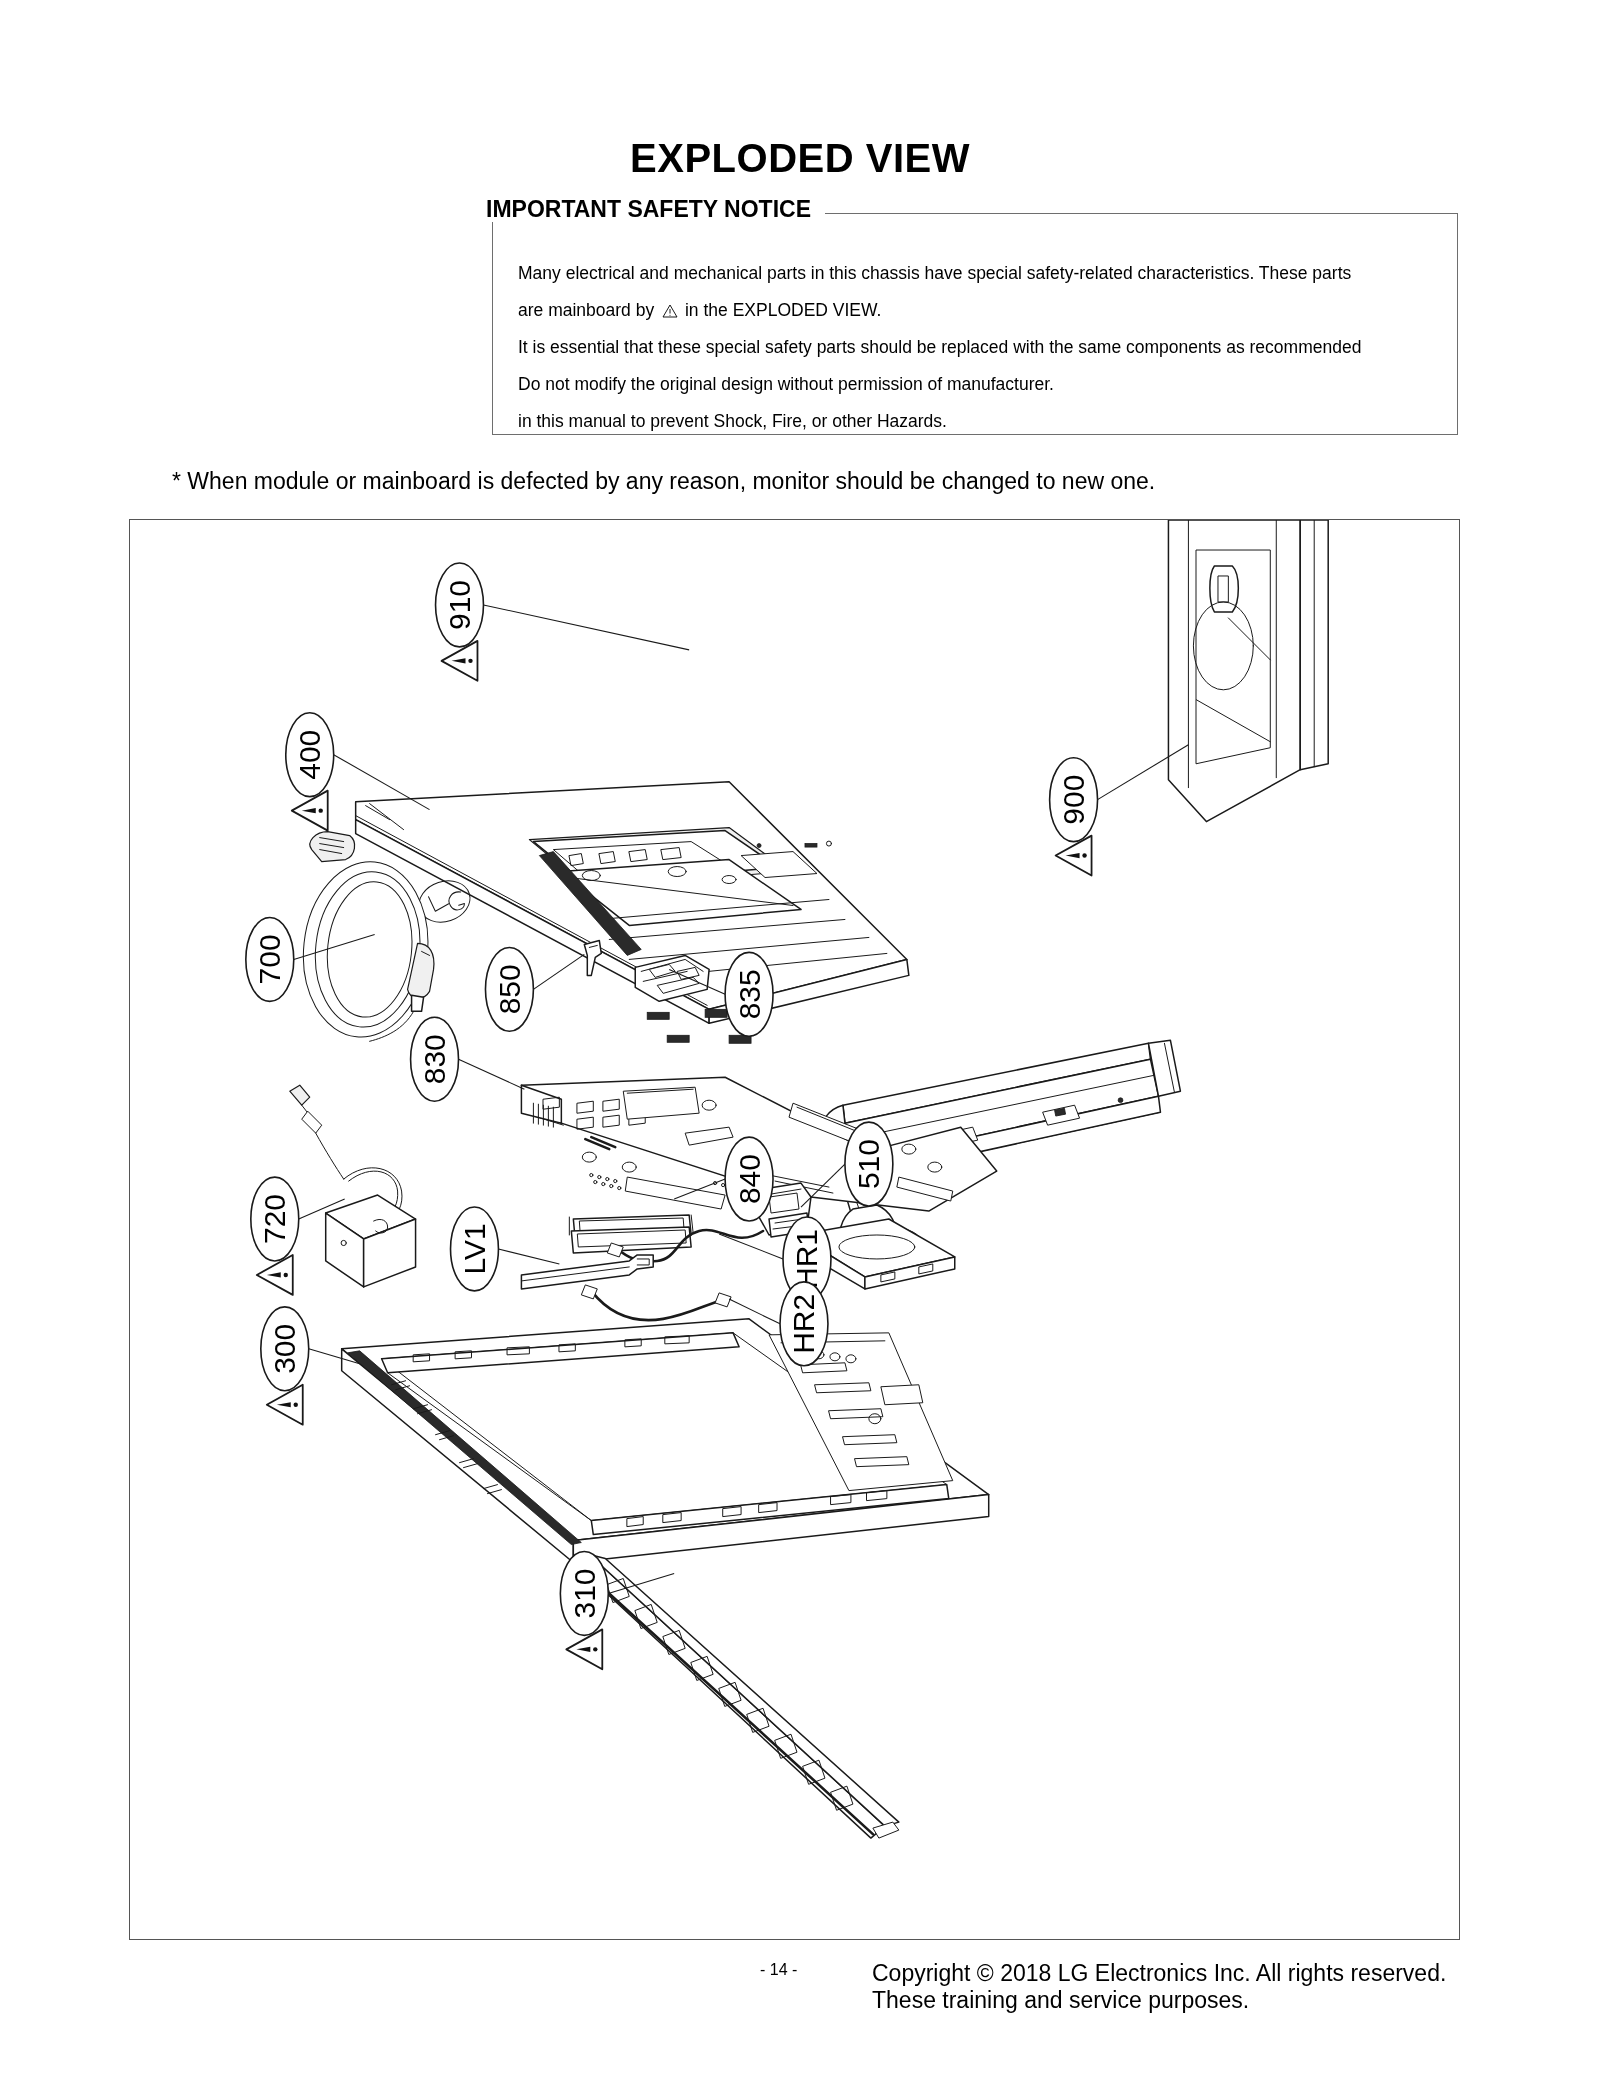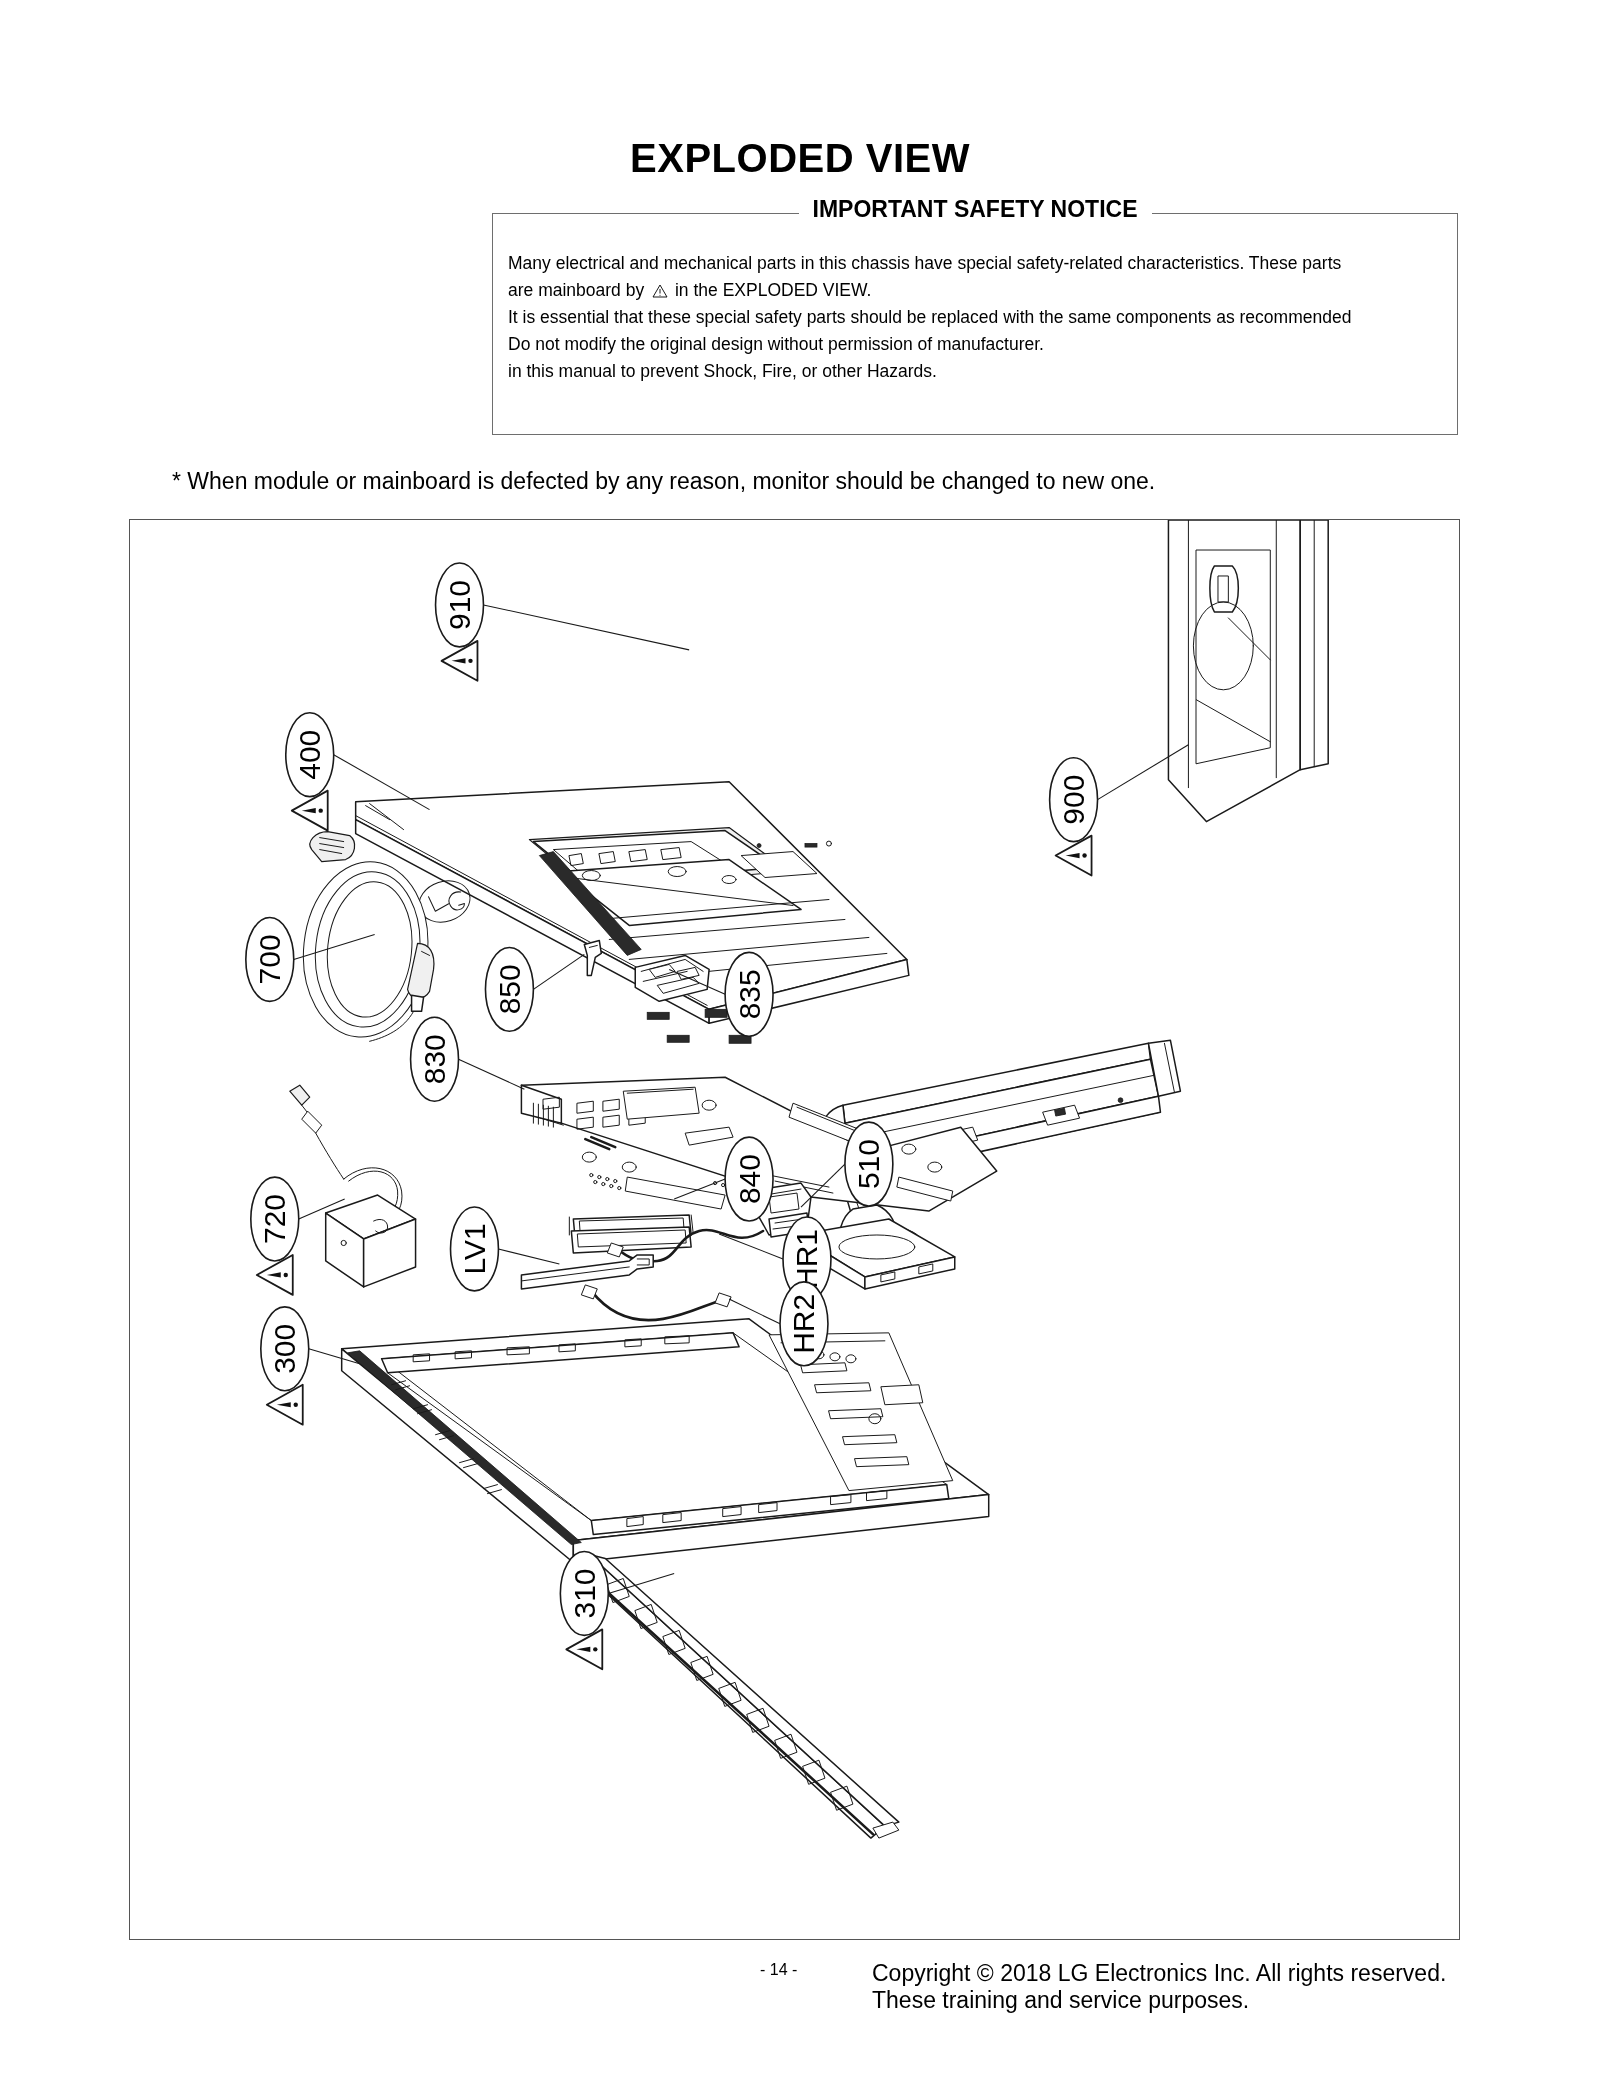--- a/index.html
+++ b/index.html
@@ -31,42 +31,42 @@
     position: absolute;
     left: 492px;
     top: 213px;
     width: 966px;
     height: 222px;
     border: 1.5px solid #6e6e6e;
     background: #fff;
   }
   #safety-legend {
     position: absolute;
-    left: 492px;
+    left: 472px;
     top: 196px;
     width: 966px;
-    text-align: center;
+    text-align: left;
     font-size: 23px;
     font-weight: bold;
     background: transparent;
     pointer-events: none;
   }
   #safety-legend span {
     background: #ffffff;
     padding: 0 14px;
   }
   #safety-body {
     position: absolute;
     left: 508px;
     top: 250px;
     width: 938px;
     font-size: 17.5px;
     line-height: 27px;
   }
-  #safety-body p { margin: 0; }
+  #safety-body p { margin: 10px; }
   .just { text-align: justify; text-align-last: left; }
   .warn-inline {
     display: inline-block;
     width: 15px; height: 13px;
     position: relative;
     vertical-align: -1px;
     margin: 0 3px;
   }
   .warn-inline svg { display:block; }
 

